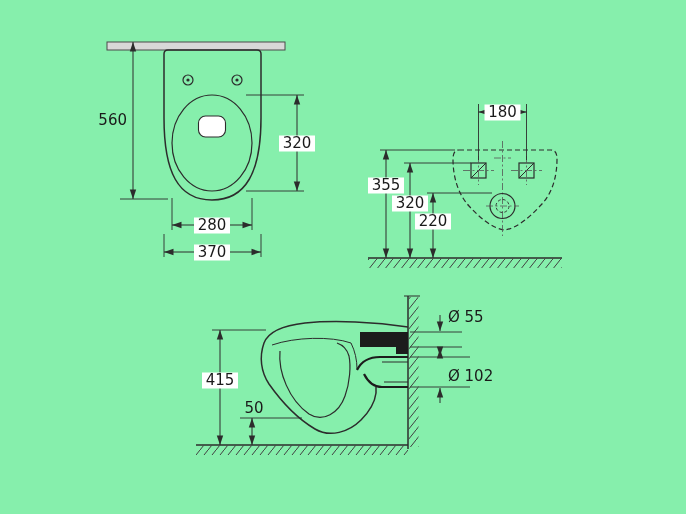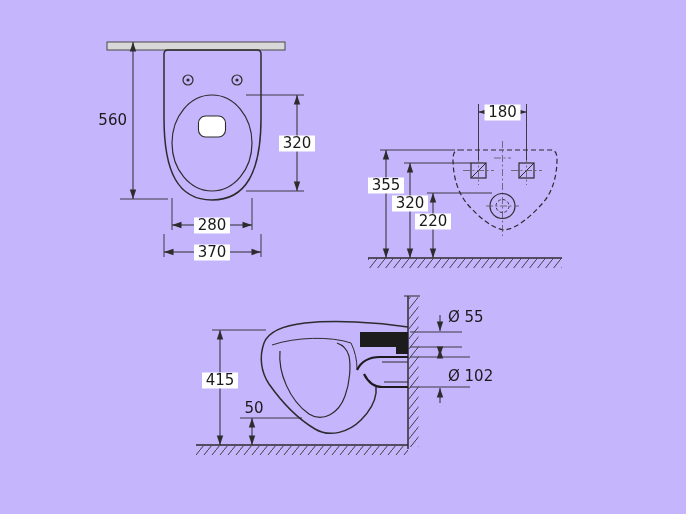--- a/index.html
+++ b/index.html
@@ -1,16 +1,16 @@
 <!DOCTYPE html>
 <html><head>
 <meta charset="utf-8">
 <style>
   html,body{margin:0;padding:0;background:#ffffff;}
-  .stage{width:686px;height:514px;background:#c4b5fd;position:relative;overflow:hidden;}
+  .stage{width:686px;height:514px;background:#86efac;position:relative;overflow:hidden;}
   svg{display:block;}
   .s  {stroke:#2c2c2c;fill:none;stroke-width:1.5;}
   .s2 {stroke:#2c2c2c;fill:none;stroke-width:1.2;}
   .dim{stroke:#2c2c2c;fill:none;stroke-width:1;}
   .ext{stroke:#2c2c2c;fill:none;stroke-width:0.9;}
   .dash{stroke-dasharray:5 3;}
   .cl {stroke:#555;fill:none;stroke-width:0.8;stroke-dasharray:7 2.5 2 2.5;}
   .thick{stroke:#1c1c1c;fill:none;stroke-width:2.2;}
   .thin{stroke:#2c2c2c;fill:none;stroke-width:1;}
   .lbl{font-family:"DejaVu Sans", sans-serif;font-size:15px;fill:#1a1a1a;}

